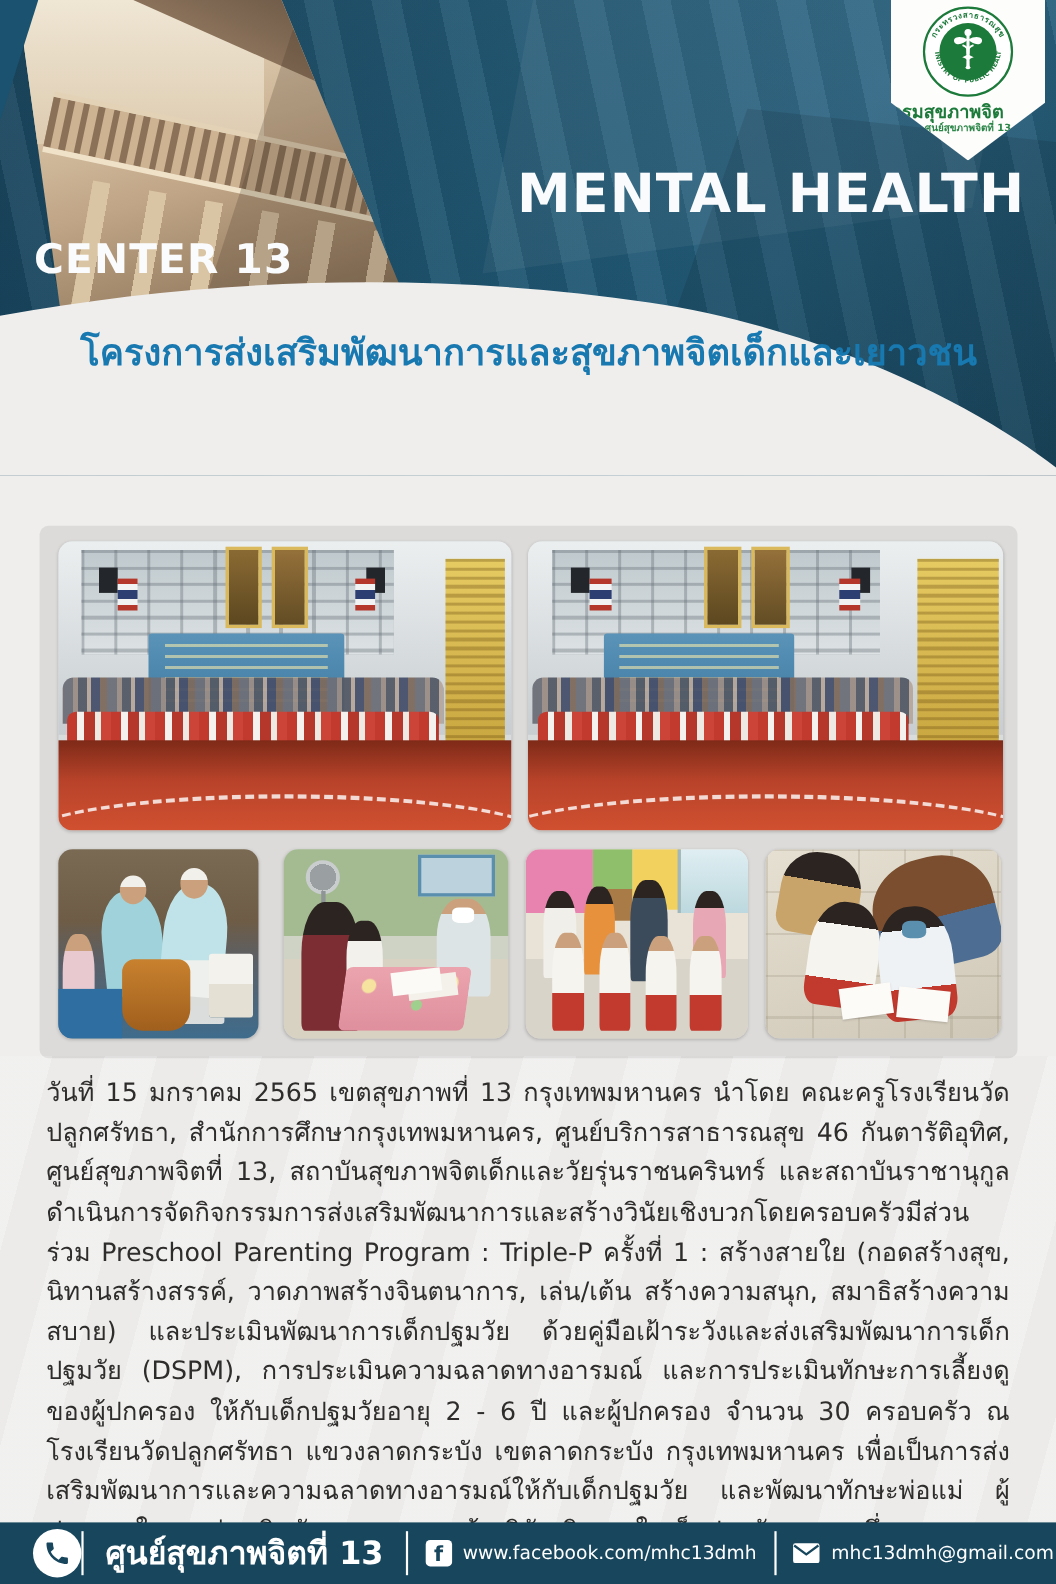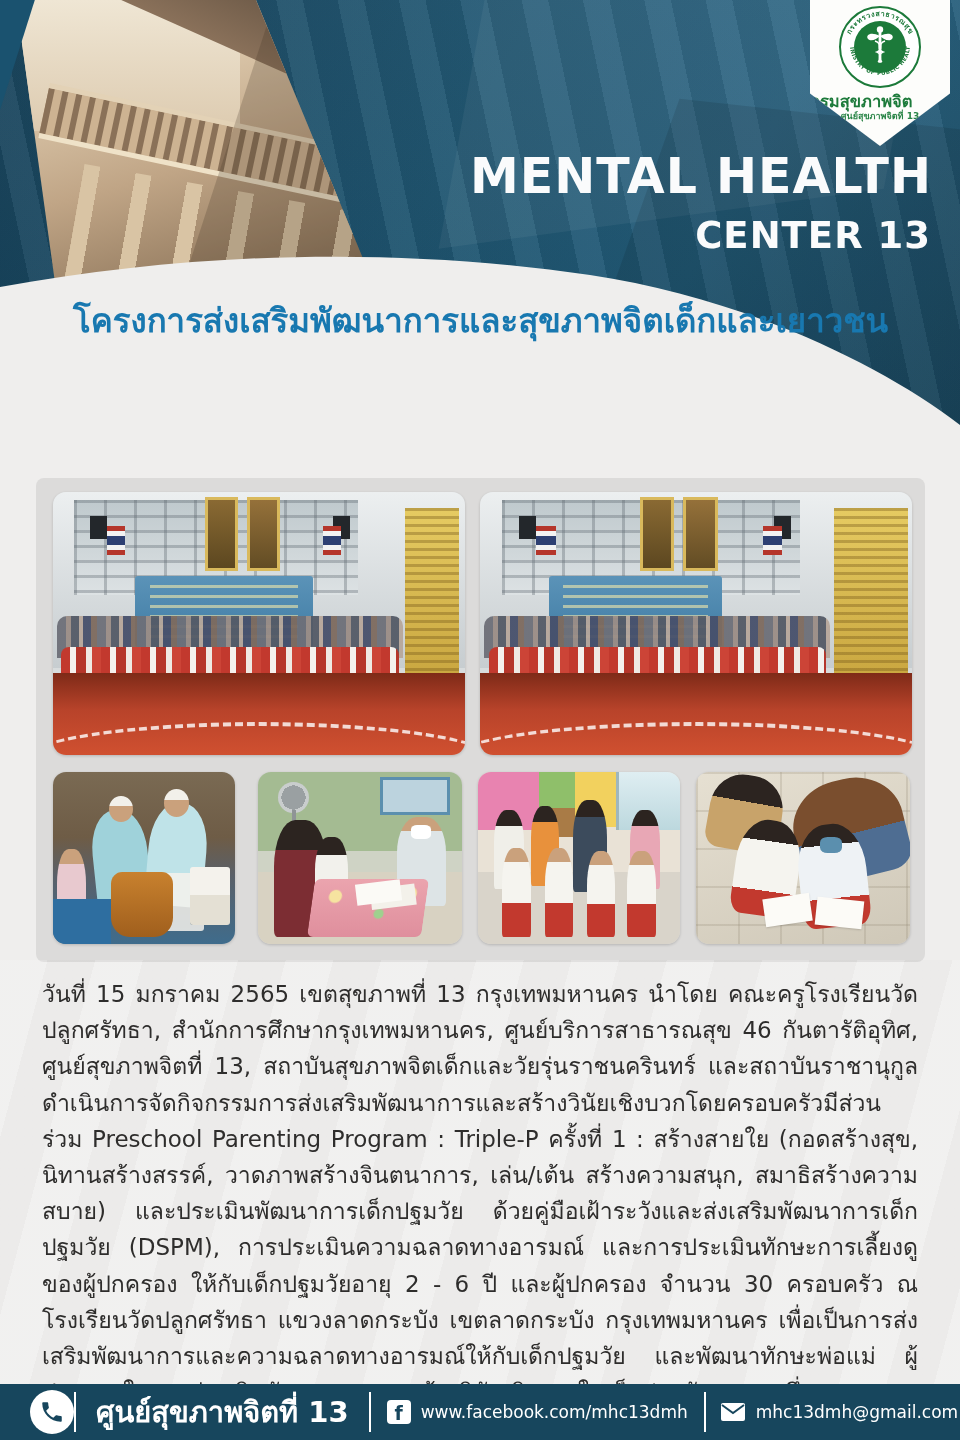--- a/index.html
+++ b/index.html
@@ -24,21 +24,21 @@
 
   .curve-svg{position:absolute;left:0;top:245px;width:960px;height:187px;}
 
   
   .pennant{position:absolute;left:810px;top:0;width:140px;height:146px;background:#fdfdfb;clip-path:polygon(0 0,100% 0,100% 64%,50% 100%,0 64%);box-shadow:0 2px 6px rgba(0,0,0,.25);}
   .seal-svg{position:absolute;left:28px;top:5px;width:84px;height:84px;}
   .pennant-dept{position:absolute;left:0;top:88px;width:100%;text-align:left;font-size:16.5px;font-weight:bold;color:#1c7a3a;}
   .pennant-ctr{position:absolute;left:0;top:109px;width:100%;text-align:center;font-size:9px;font-weight:bold;color:#2a8547;}
 
   .mh-title{position:absolute;right:28px;top:148px;width:900px;text-align:right;font-size:49px;font-weight:800;letter-spacing:1px;color:#fafbfc;}
-  .mh-sub{position:absolute;right:29px;top:214px;width:900px;text-align:right;font-size:37px;font-weight:700;letter-spacing:1px;color:#fafbfc;}
+  .mh-sub{position:absolute;right:29px;top:214px;width:900px;text-align:left;font-size:37px;font-weight:700;letter-spacing:1px;color:#fafbfc;}
 
   
   .headline{position:absolute;left:45px;top:300px;width:880px;color:#1878b0;font-weight:bold;font-size:33px;line-height:42px;}
   .headline div{white-space:nowrap;margin-left:28px;}
 
   
   .photo-panel{position:absolute;left:36px;top:478px;width:889px;height:484px;background:#dcdbda;border-radius:8px;}
   figure{margin:0;position:absolute;overflow:hidden;border-radius:13px;box-shadow:0 1px 3px rgba(0,0,0,.18);}
   .ph-big1{left:17px;top:14px;width:412px;height:263px;}
   .ph-big2{left:444px;top:14px;width:432px;height:263px;}

